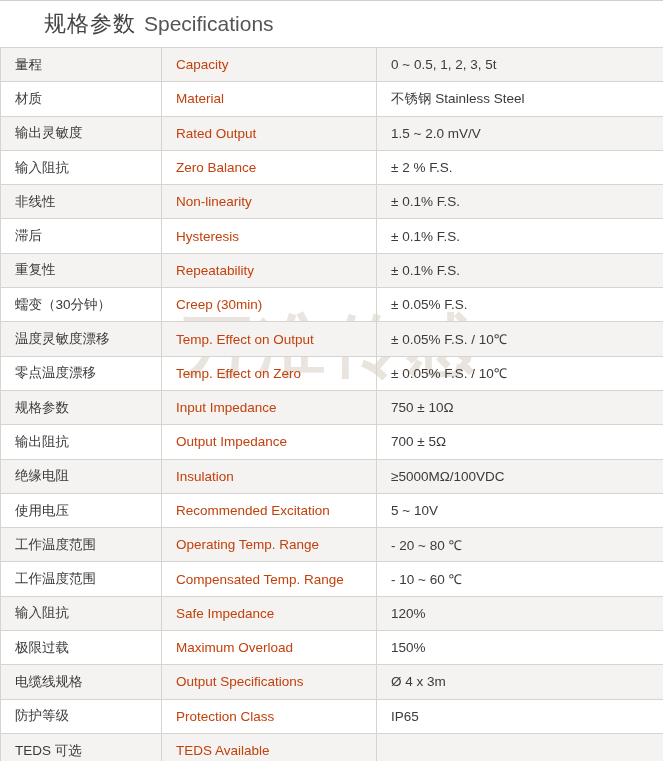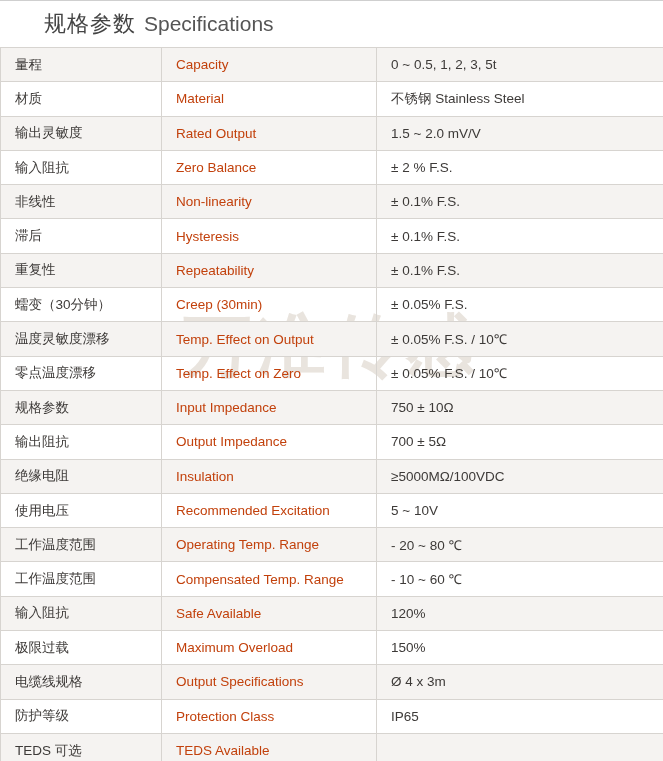--- a/index.html
+++ b/index.html
@@ -206,21 +206,21 @@
       </tr>
 
       <tr class="plain">
         <td class="cn-col">工作温度范围</td>
         <td class="en-col">Compensated Temp. Range</td>
         <td class="val-col">- 10 ~ 60 ℃</td>
       </tr>
 
       <tr class="shade">
         <td class="cn-col">输入阻抗</td>
-        <td class="en-col">Safe Available</td>
+        <td class="en-col">Safe Impedance</td>
         <td class="val-col">120%</td>
       </tr>
 
       <tr class="plain">
         <td class="cn-col">极限过载</td>
         <td class="en-col">Maximum Overload</td>
         <td class="val-col">150%</td>
       </tr>
 
       <tr class="shade">

